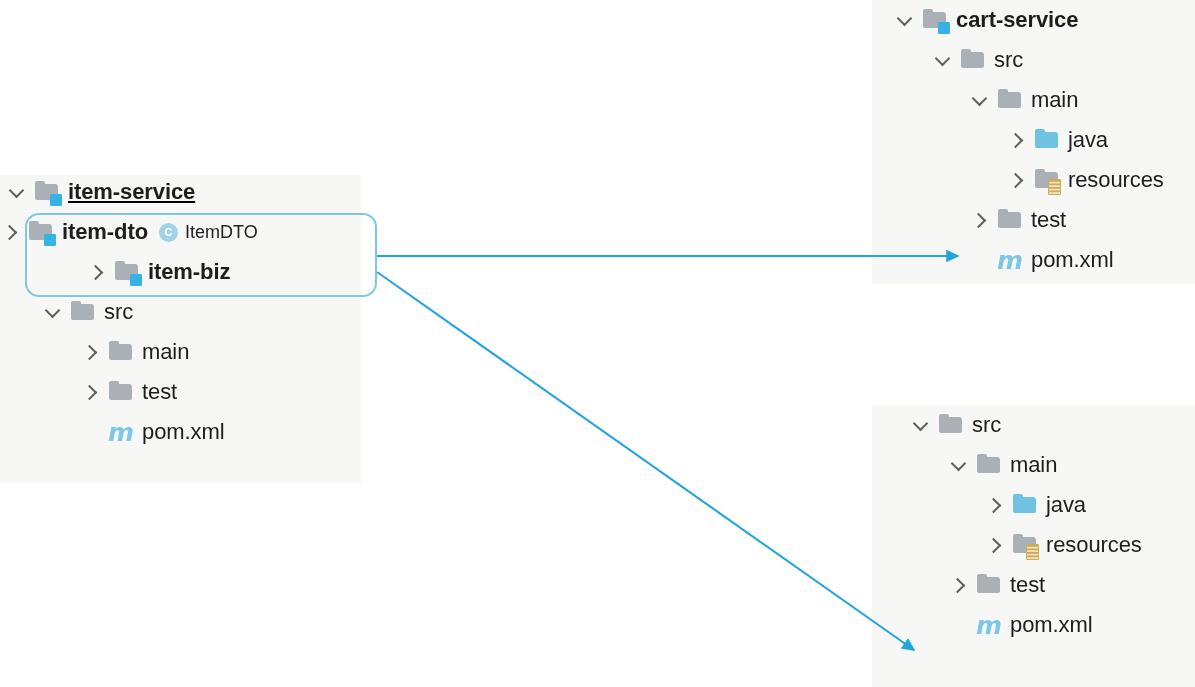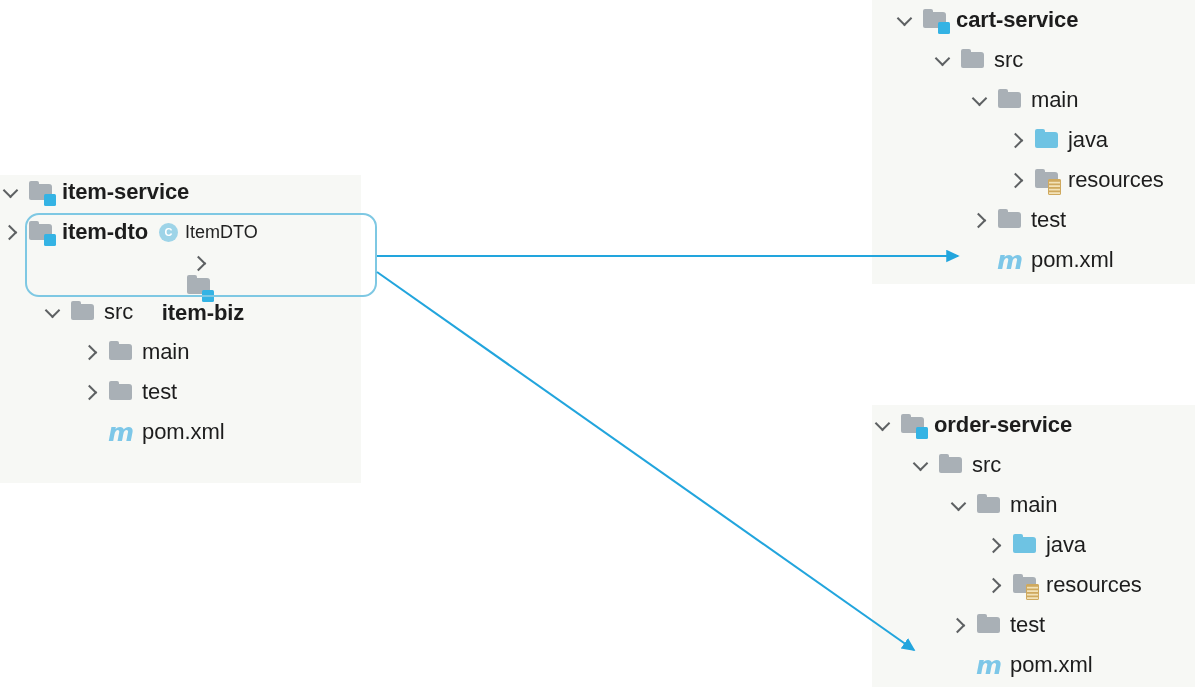--- a/index.html
+++ b/index.html
@@ -180,21 +180,21 @@
 <body>
 
 <div id="stage">
 
   <div class="panel-bg" id="panel-bg-item"></div>
   <div class="panel-bg" id="panel-bg-cart"></div>
   <div class="panel-bg" id="panel-bg-order"></div>
 
   <div class="tree" id="tree-item">
 
-    <div class="row" style="padding-left:0;">
+    <div class="row" style="padding-left:6px;text-decoration:underline;">
       <span class="chev"></span>
       <span class="fico">
         <span class="tab"></span>
           <span class="body"></span>
           <span class="badge-sq"></span>
       </span>
       <span class="lbl bold">item-service</span>
     </div>
 
     <div class="row" style="">
@@ -203,21 +203,21 @@
         <span class="tab"></span>
           <span class="body"></span>
           <span class="badge-sq"></span>
       </span>
       <span class="lbl bold">item-dto</span>
       <span class="cbadge c">C</span>
       <span class="cname">ItemDTO</span>
     </div>
 
 
-    <div class="row" style="padding-left:26px;flex-direction:column;">
+    <div class="row" style="padding-left:86px;">
       <span class="chev right"></span>
       <span class="fico">
         <span class="tab"></span>
           <span class="body"></span>
           <span class="badge-sq"></span>
       </span>
       <span class="lbl bold">item-biz</span>
     </div>
 
     <div class="row" style="padding-left:42px;">
@@ -316,29 +316,20 @@
 
     <div class="row" style="padding-left:97px;">
       <span class="chev blank"></span>
       <span class="mico">m</span>
       <span class="lbl">pom.xml</span>
     </div>
   </div>
 
   <div class="tree" id="tree-order">
 
-    <div class="row" style="padding-left:0px;">
-      <span class="chev"></span>
-      <span class="fico">
-        <span class="tab"></span>
-          <span class="body"></span>
-          <span class="badge-sq"></span>
-      </span>
-      <span class="lbl bold">order-service</span>
-    </div>
 
     <div class="row" style="padding-left:38px;">
       <span class="chev"></span>
       <span class="fico">
         <span class="tab"></span>
           <span class="body"></span>
       </span>
       <span class="lbl">src</span>
     </div>
 

